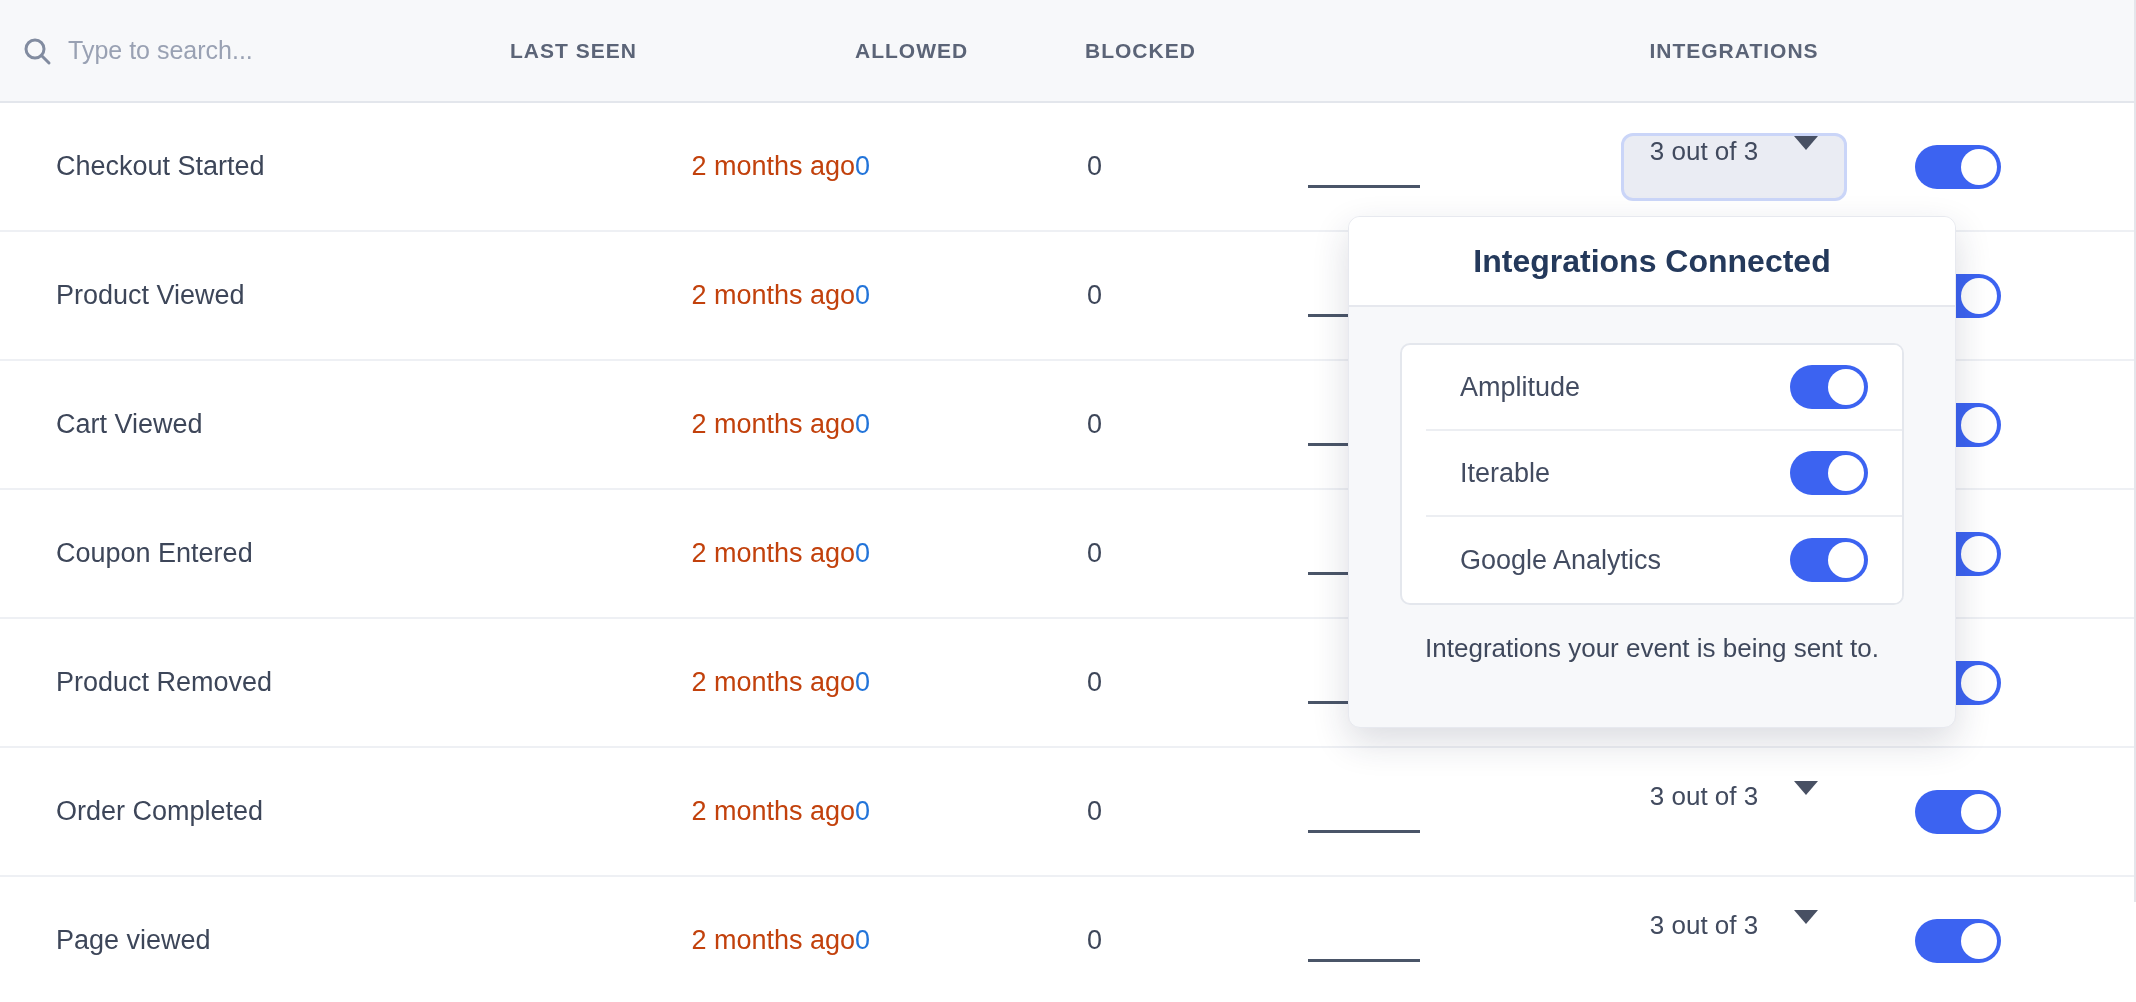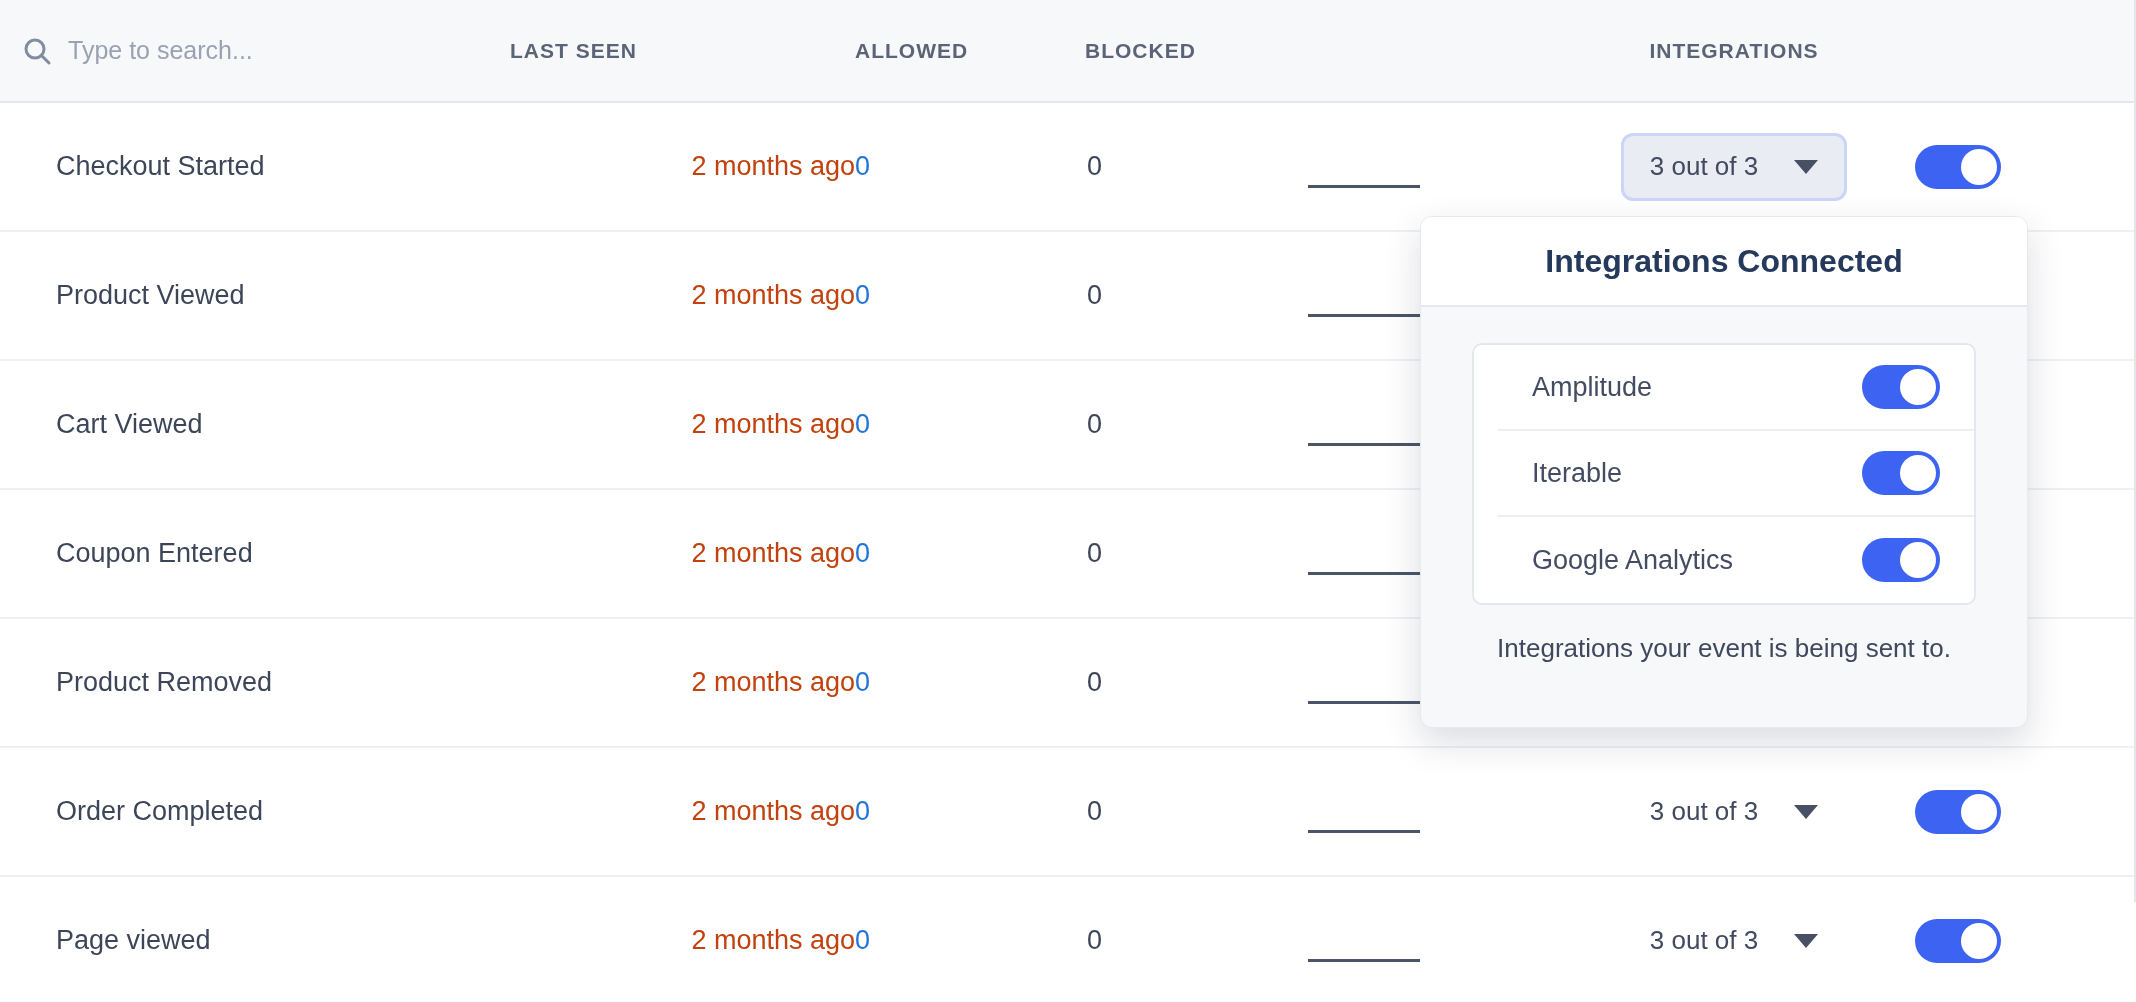--- a/index.html
+++ b/index.html
@@ -24,38 +24,38 @@
 
   
   .row { height:129px; border-bottom:2px solid #eef0f4; background:#ffffff; }
   .cell-name { padding-left:21px; font-size:27px; color:#3d4659;margin-left:35px; }
   .cell-seen { font-size:27px; color:#c2410c;text-align:right; }
   .cell-allowed a { font-size:27px; color:#2274d9; text-decoration:none; cursor:pointer; }
   .cell-blocked { font-size:27px; color:#3d4659; padding-left:2px; }
   .dash { display:inline-block; width:112px; border-top:3px solid #4a5568;
     transform:translateY(16px); }
   .cell-integrations { display:flex; justify-content:center; }
-  .dd { display:inline-flex; align-items:center; gap:36px; font-size:26px; color:#414a5e;
+  .dd { display:inline-flex; align-items:flex-start; gap:36px; font-size:26px; color:#414a5e;
     padding:0 26px; height:68px; border-radius:12px; border:3px solid transparent;
     cursor:pointer; }
   .dd.focused { background:#eaecf3; border-color:#cad5f8; }
   .caret { width:0; height:0; border-left:12px solid transparent;
     border-right:12px solid transparent; border-top:14px solid #485063; }
   .cell-toggle { padding-left:55px; }
 
   
   .toggle { position:relative; width:86px; height:44px; border-radius:22px;
     background:#c6cbd6; cursor:pointer; flex:0 0 auto; }
   .toggle.on { background:#3c63f1; }
   .toggle .knob { position:absolute; top:4px; right:4px; width:36px; height:36px;
     border-radius:50%; background:#ffffff; }
   .toggle.sm { width:78px; }
 
   
-  .popover { position:absolute; left:1420px; top:216px; width:608px; height:512px;
+  .popover { position:absolute; left:1348px; top:216px; width:608px; height:512px;
     background:#f7f8fa; border:1px solid #e7e9ef; border-radius:12px;
     box-shadow:0 14px 36px rgba(30,40,70,0.16); z-index:10; overflow:hidden; }
   .popover-head { height:90px; background:#ffffff; border-bottom:2px solid #e6e8ee;
     display:flex; align-items:center; justify-content:center; }
   .popover-title { font-size:32px; font-weight:700; color:#24395b; }
   .popover-card { width:504px; margin:36px auto 0 auto; background:#ffffff;
     border:2px solid #e4e7ed; border-radius:10px; overflow:hidden;padding-left:24px; }
   .popover-item { height:86px; display:flex; align-items:center; justify-content:space-between;
     padding:0 34px; border-bottom:2px solid #eceef2; background:#ffffff; }
   .popover-item:last-child { border-bottom:none;gap:32px; }

